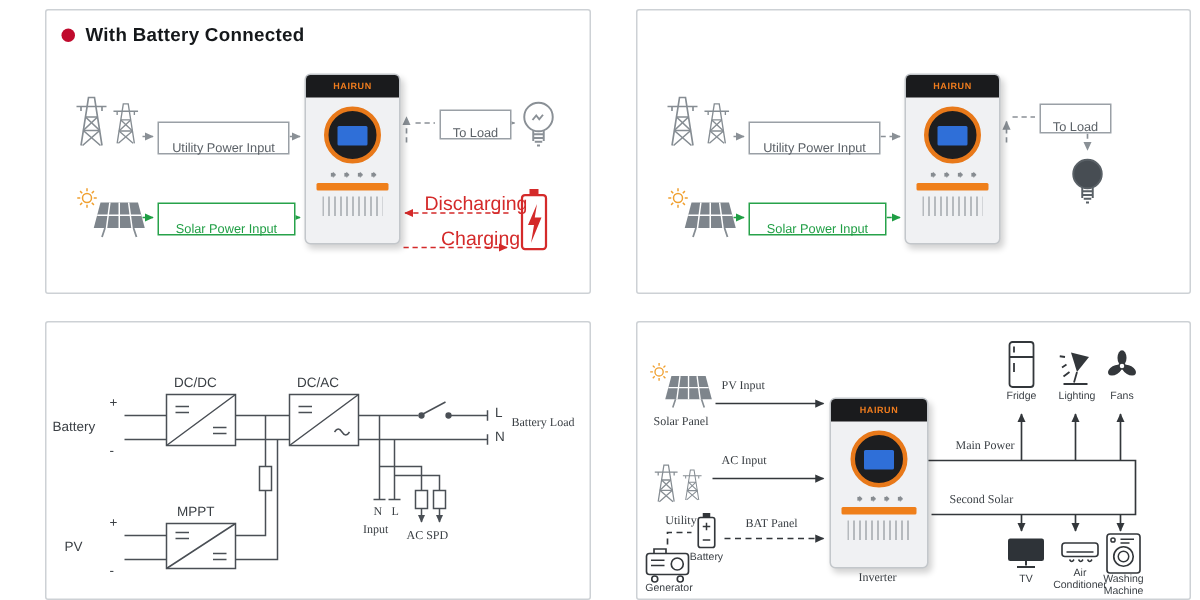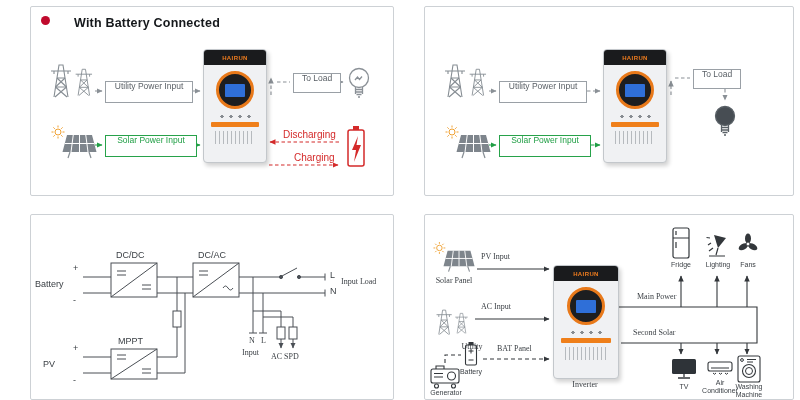--- a/index.html
+++ b/index.html
@@ -1,28 +1,28 @@
 <!DOCTYPE html>
 <html><head>
 <meta charset="utf-8">
 <style>
   html,body{margin:0;padding:0;width:800px;height:400px;overflow:hidden;background:#fff;
             font-family:"Liberation Sans",sans-serif;}
   .canvas{position:relative;width:800px;height:400px;background:#fff;}
   .panel{position:absolute;border:1px solid #cdd1d5;border-radius:2px;background:#fff;}
-  .panel-header{position:absolute;display:flex;align-items:flex-start;gap:24px;z-index:6;}
+  .panel-header{position:absolute;display:flex;align-items:center;gap:7px;z-index:6;}
   .dot{width:9px;height:9px;border-radius:50%;background:#c00a2d;flex:0 0 auto;}
   .panel-title{font-size:12.5px;font-weight:700;color:#15181b;letter-spacing:.2px;white-space:nowrap;}
   .icon{position:absolute;z-index:2;}
   .lbl{position:absolute;font-size:9px;color:#3a3f44;white-space:nowrap;line-height:1.12;z-index:4;}
   .lbl.center{text-align:center;white-space:normal;}
-  .lbl.red{color:#d42a2a;font-size:10px;}
+  .lbl.red{color:#d42a2a;font-size:13px;}
   .lbl.small{font-size:8px;font-family:Liberation Serif, serif;}
   .lbl.tiny{font-size:7px;}
-  .box{position:absolute;border:1px solid #9aa0a6;background:#fff;display:flex;align-items:flex-start;
+  .box{position:absolute;border:1px solid #9aa0a6;background:#fff;display:flex;align-items:flex-end;
        justify-content:center;font-size:8.5px;color:#5a6066;line-height:1;z-index:3;}
   .box.green{border-color:#27a24a;color:#1f9e44;}
   .svg-layer{position:absolute;left:0;top:0;z-index:1;}
   .inverter{position:absolute;z-index:5;background:#f0f1f3;border:1px solid #c3c7cb;border-radius:4px;
             box-shadow:2px 3px 4px rgba(0,0,0,.18);display:flex;flex-direction:column;align-items:center;overflow:hidden;}
   .inv-top{width:100%;height:15px;background:#1a1b1d;display:flex;align-items:center;justify-content:center;}
   .inv-brand{font-size:6px;font-weight:700;color:#f07d1e;letter-spacing:.4px;}
   .inv-ring{margin-top:6px;width:38px;height:38px;border-radius:50%;background:#1d1e20;border:3px solid #e8791a;
             display:flex;align-items:center;justify-content:center;box-sizing:border-box;}
   .inv-lcd{width:20px;height:13px;background:#2f6fd8;border-radius:1px;}
@@ -263,21 +263,21 @@
       <line x1="262" y1="124" x2="262" y2="133" stroke="#4a4f55" stroke-width="1" marker-end="url(#mCk)"></line>
     </svg>
 
     <div class="lbl" style="left:4px;top:64px">Battery</div>
     <div class="lbl" style="left:42px;top:48px">+</div>
     <div class="lbl" style="left:42px;top:80px">-</div>
     <div class="lbl" style="left:85px;top:35px">DC/DC</div>
     <div class="lbl" style="left:167px;top:35px">DC/AC</div>
     <div class="lbl" style="left:299px;top:55px">L</div>
     <div class="lbl" style="left:299px;top:71px">N</div>
-    <div class="lbl small" style="left:310px;top:63px">Input Load</div>
+    <div class="lbl small" style="left:310px;top:63px">Battery Load</div>
     <div class="lbl" style="left:87px;top:121px">MPPT</div>
     <div class="lbl" style="left:12px;top:144px">PV</div>
     <div class="lbl" style="left:42px;top:128px">+</div>
     <div class="lbl" style="left:42px;top:160px">-</div>
     <div class="lbl small" style="left:218px;top:122px">N</div>
     <div class="lbl small" style="left:230px;top:122px">L</div>
     <div class="lbl small" style="left:211px;top:134px">Input</div>
     <div class="lbl small" style="left:240px;top:138px">AC SPD</div>
   </div>
 
@@ -327,21 +327,21 @@
             <path d="M8,17 L17.5,26 M16,17 L6.5,26 M6.5,26 L18,36 M17.5,26 L6,36"></path>
         </g>
         <g transform="translate(25,9) scale(0.82)">
           <path d="M5,36 L10,4 H14 L19,36"></path>
             <path d="M2,10 H22 M5,10 V13 M19,10 V13"></path>
           <path d="M8,17 H16 M6.5,26 H17.5"></path>
             <path d="M8,17 L17.5,26 M16,17 L6.5,26 M6.5,26 L18,36 M17.5,26 L6,36"></path>
         </g>
       </g>
     </svg>
-    <div class="lbl small center" style="left:24px;top:128px;width:46px">Utility</div>
+    <div class="lbl small center" style="left:6px;top:128px;width:46px">Utility</div>
     <div class="lbl small" style="left:56px;top:88px">AC Input</div>
 
     <svg class="icon" style="left:38px;top:126px" width="16" height="26" viewBox="0 0 16 26">
       <rect x="2.5" y="4" width="11" height="20" rx="1.5" stroke="#33373b" stroke-width="1.1" fill="#fff"></rect>
       <rect x="5.5" y="1" width="5" height="3" fill="#33373b"></rect>
       <path d="M5.5,10 h5 M8,7.5 v5 M5.5,19 h5" stroke="#33373b" stroke-width="1"></path>
     </svg>
     <div class="lbl tiny center" style="left:28px;top:153px;width:36px">Battery</div>
     <div class="lbl small" style="left:72px;top:130px">BAT Panel</div>
 

